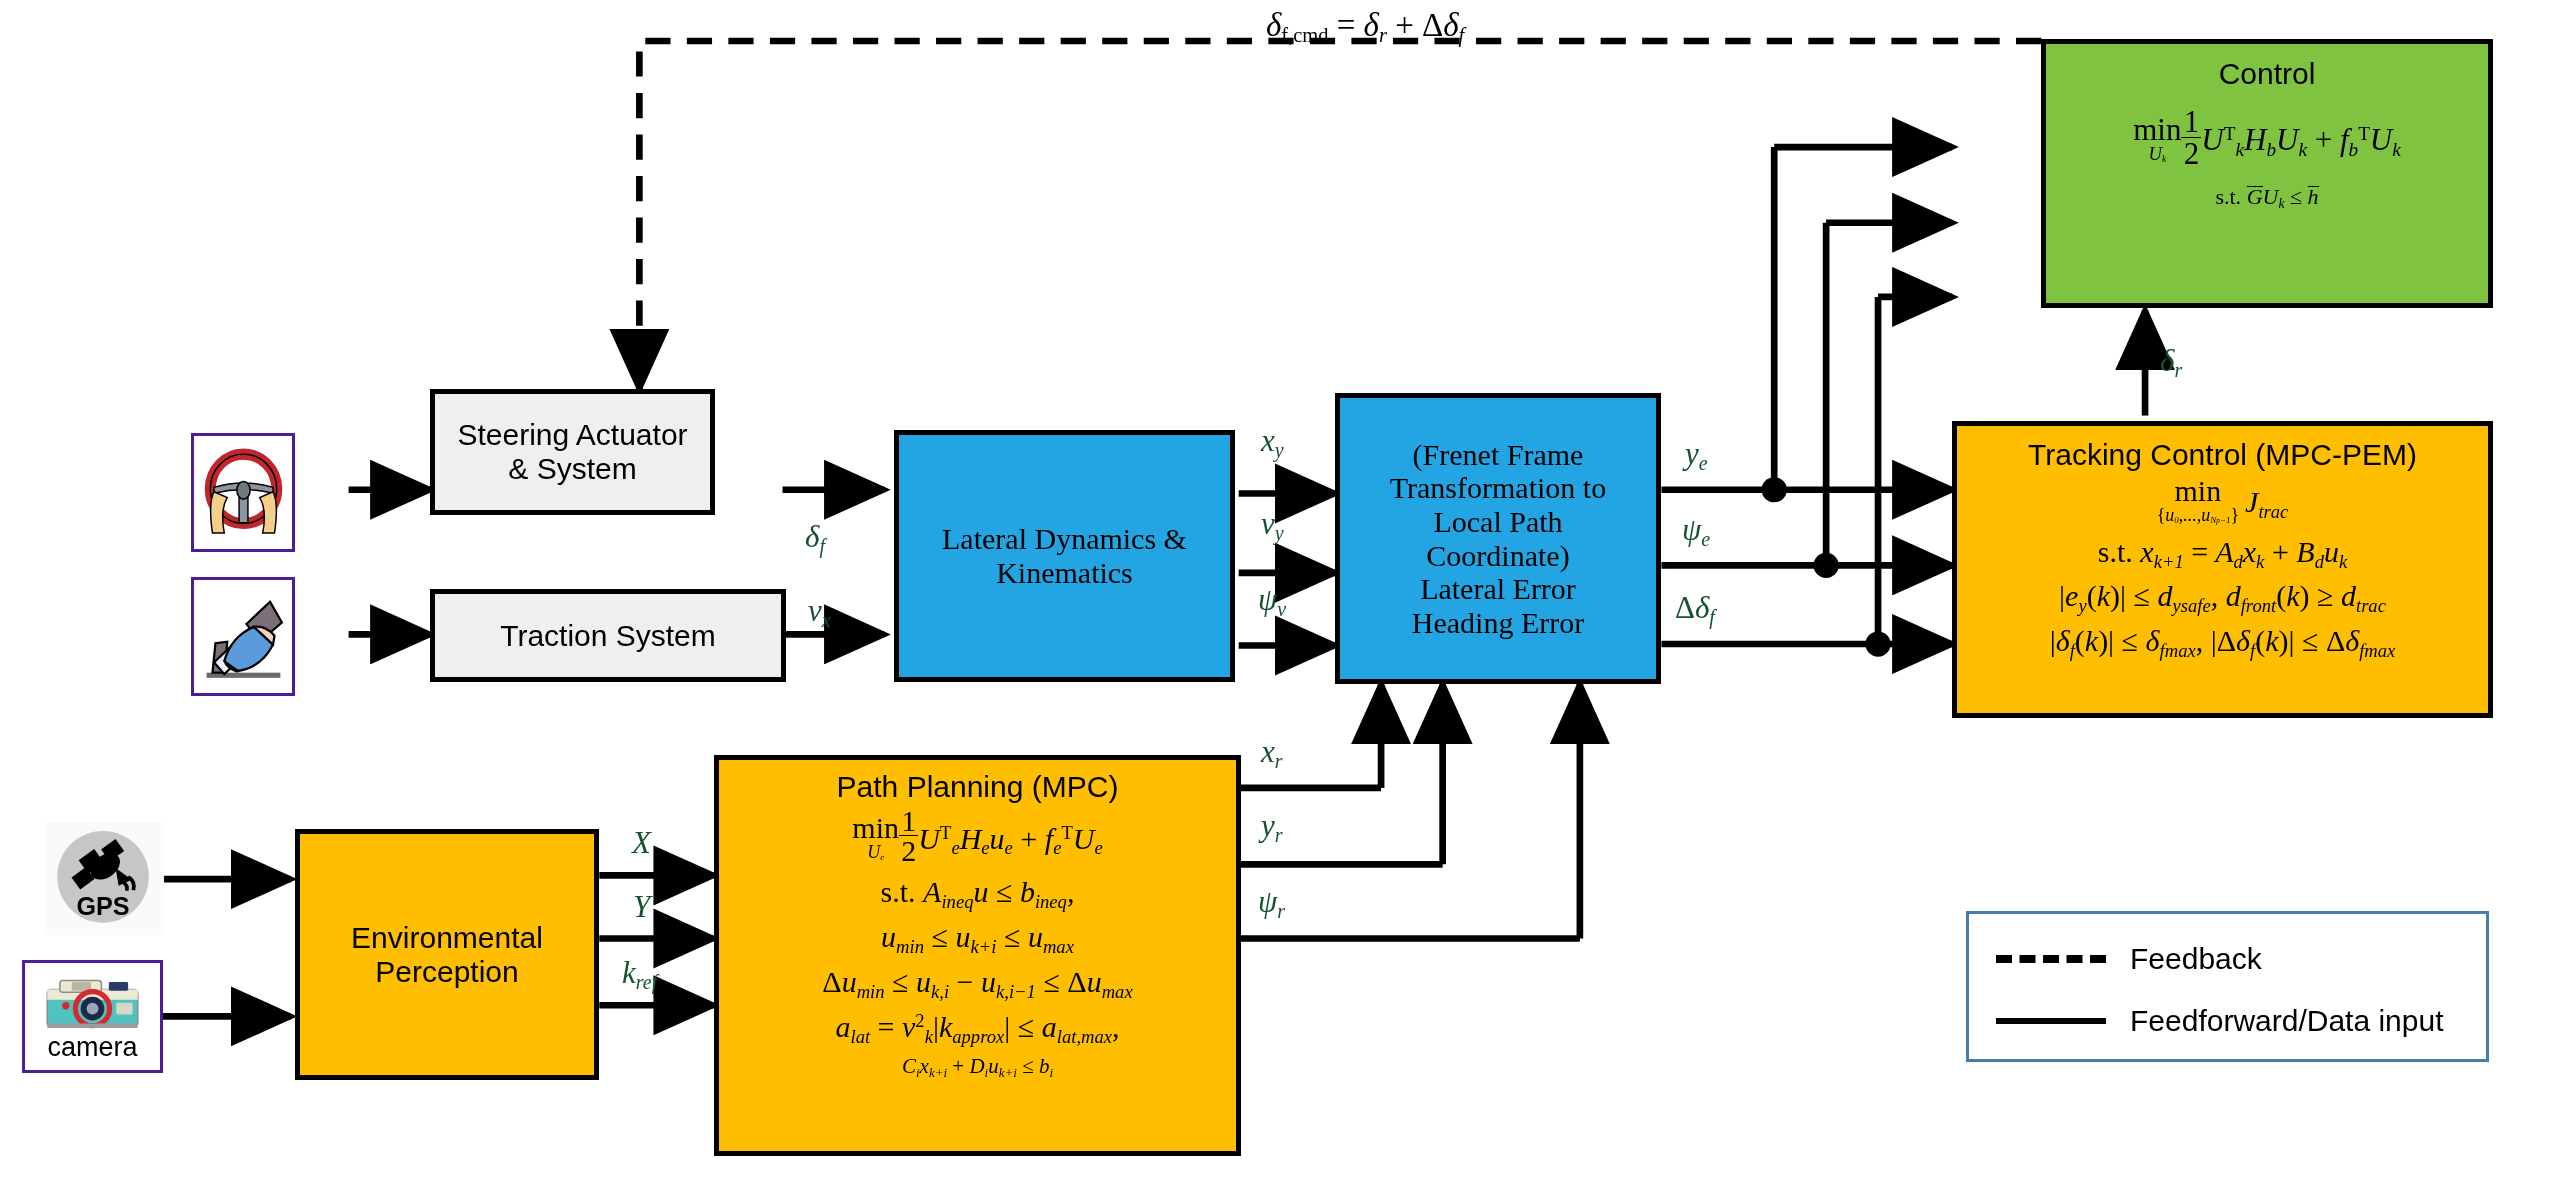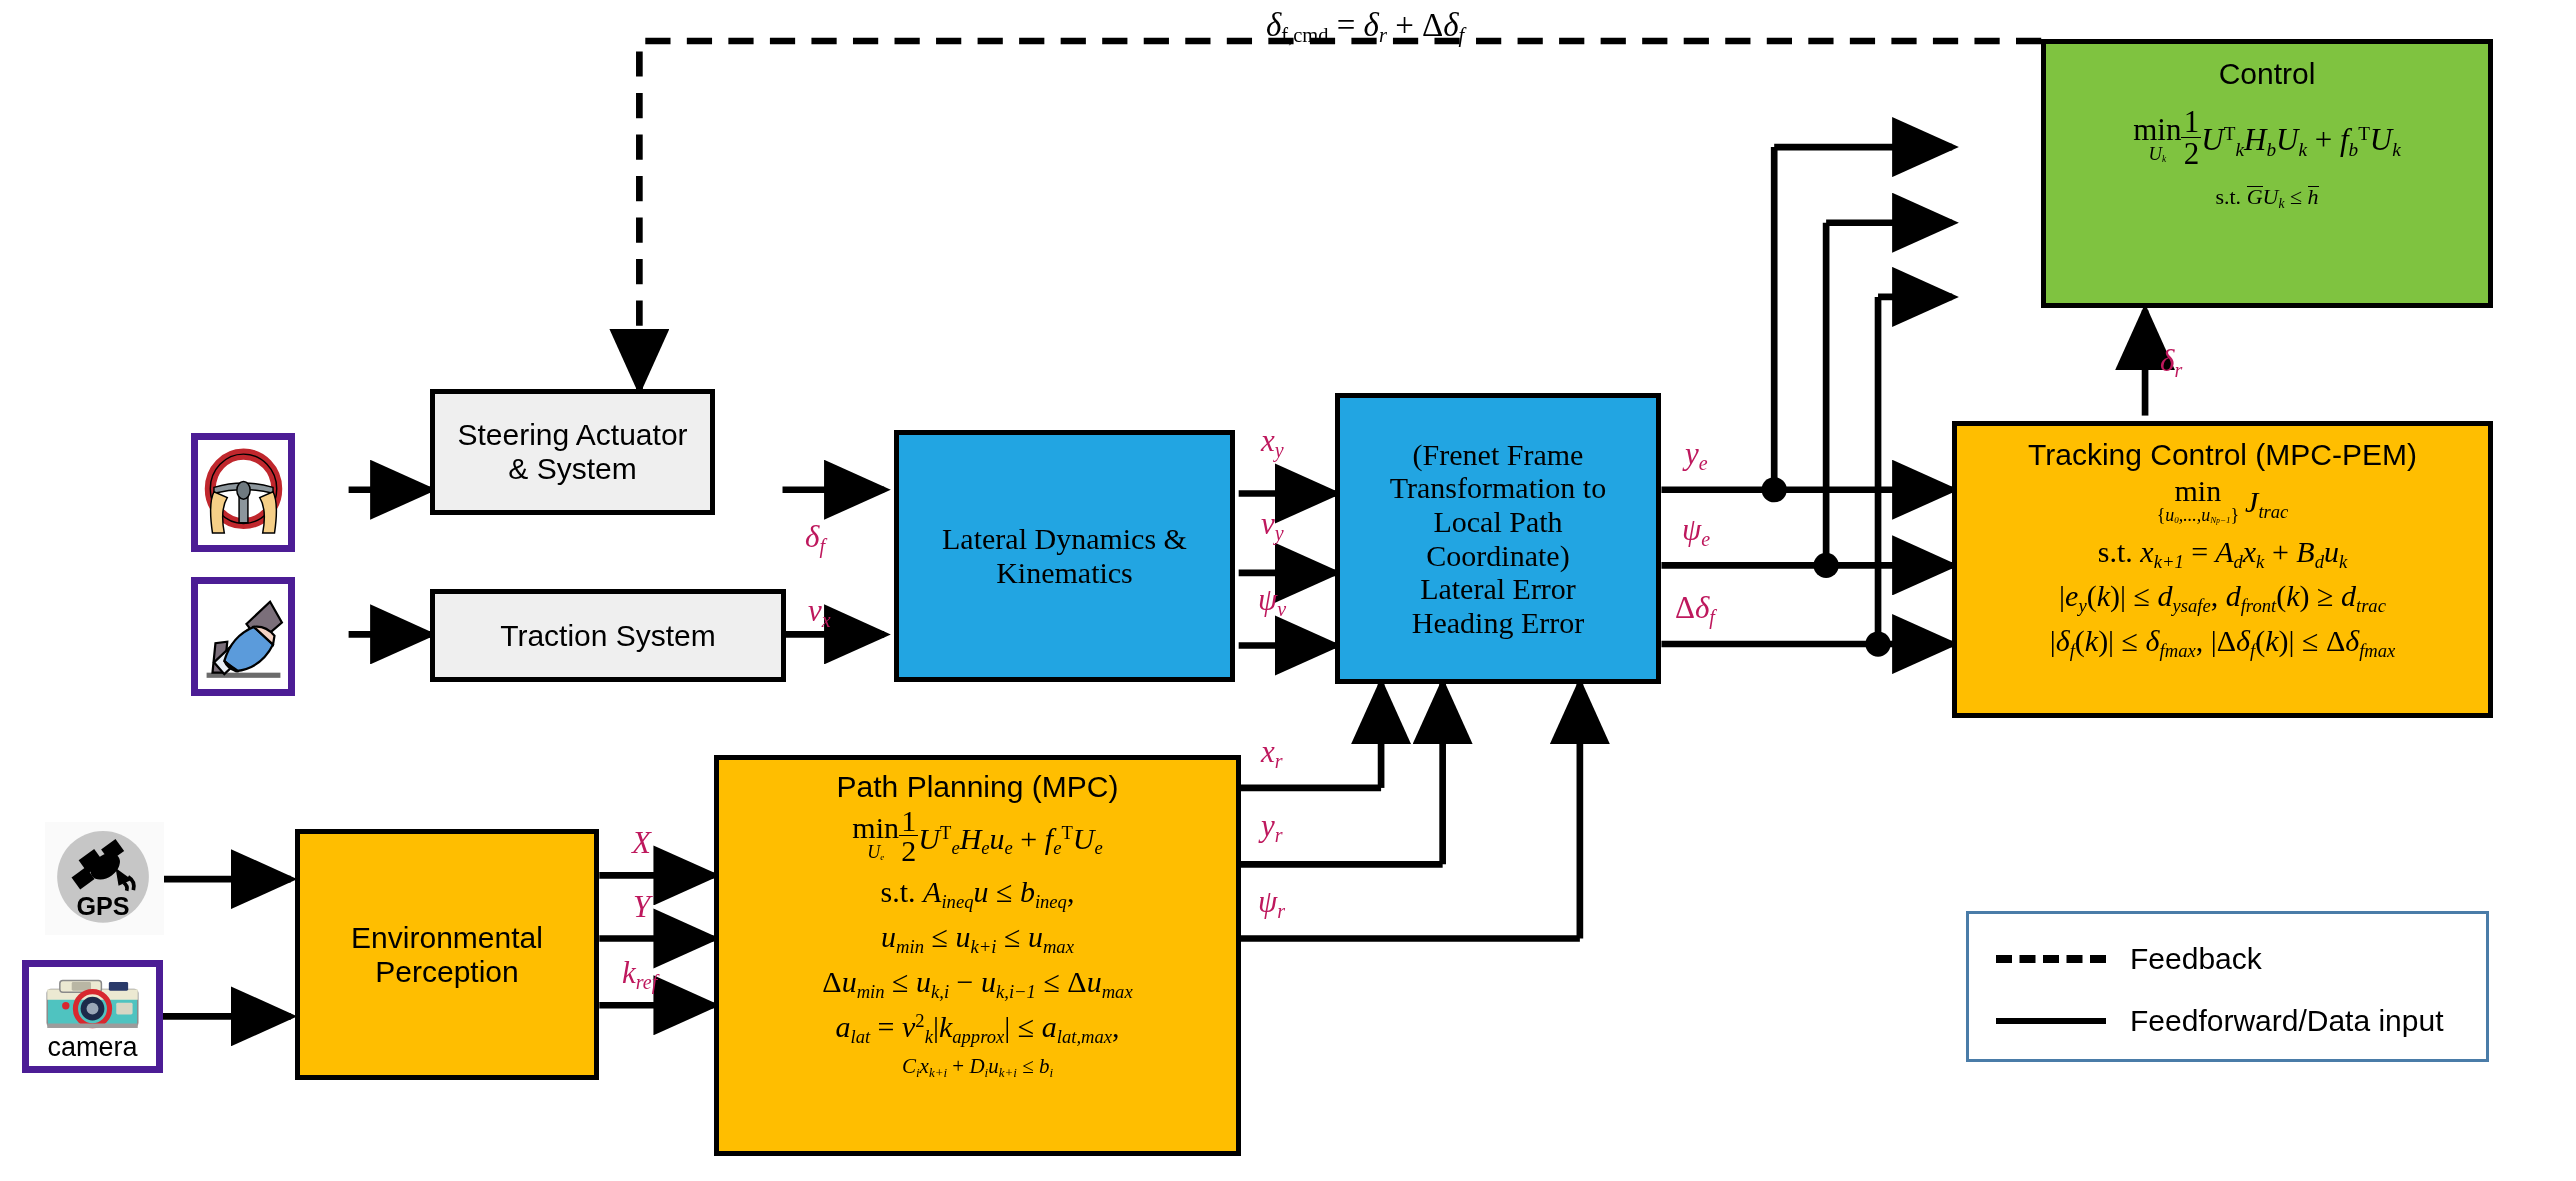--- a/index.html
+++ b/index.html
@@ -9,26 +9,26 @@
 
   .blk{position:absolute;box-sizing:border-box;border:5.2px solid #000;
        display:flex;flex-direction:column;align-items:center;justify-content:center;
        text-align:center;color:#000;line-height:1.12;}
   .blk .title{font-size:30px;}
   .grey{background:#efefef;}
   .blue{background:#22a5e2;font-family:Liberation Serif, serif;}
   .orange{background:#ffbe00;}
   .green{background:#7fc340;}
 
-  .iconbox{position:absolute;box-sizing:border-box;border:7px solid #4c1d95;background:#fff;
+  .iconbox{position:absolute;box-sizing:border-box;border:3px solid #4c1d95;background:#fff;
            display:flex;flex-direction:column;align-items:center;justify-content:center;}
   .iconbox .cap{font-size:27px;color:#000;margin-top:1.5px;}
 
   .lbl{position:absolute;font-family:"Liberation Serif",serif;font-style:italic;
-       font-size:31px;color:#be185d;white-space:nowrap;}
+       font-size:31px;color:#14532d;white-space:nowrap;}
   .lbl .sub{font-size:20px;vertical-align:-0.32em;font-style:italic;}
 
   .eq{font-family:"Liberation Serif",serif;font-style:italic;color:#000;white-space:nowrap;}
   .eq .rm{font-style:normal;}
   .sub{font-size:0.62em;vertical-align:-0.30em;}
   .sub2{font-size:0.50em;vertical-align:-0.25em;}
   .sup{font-size:0.62em;vertical-align:0.52em;}
   .frac{display:inline-block;vertical-align:-0.42em;text-align:center;font-style:normal;}
   .frac .n{display:block;line-height:0.95;border-bottom:1.5px solid #000;padding:0 2.2px;}
   .frac .d{display:block;line-height:1.0;padding:0 2.2px;}

